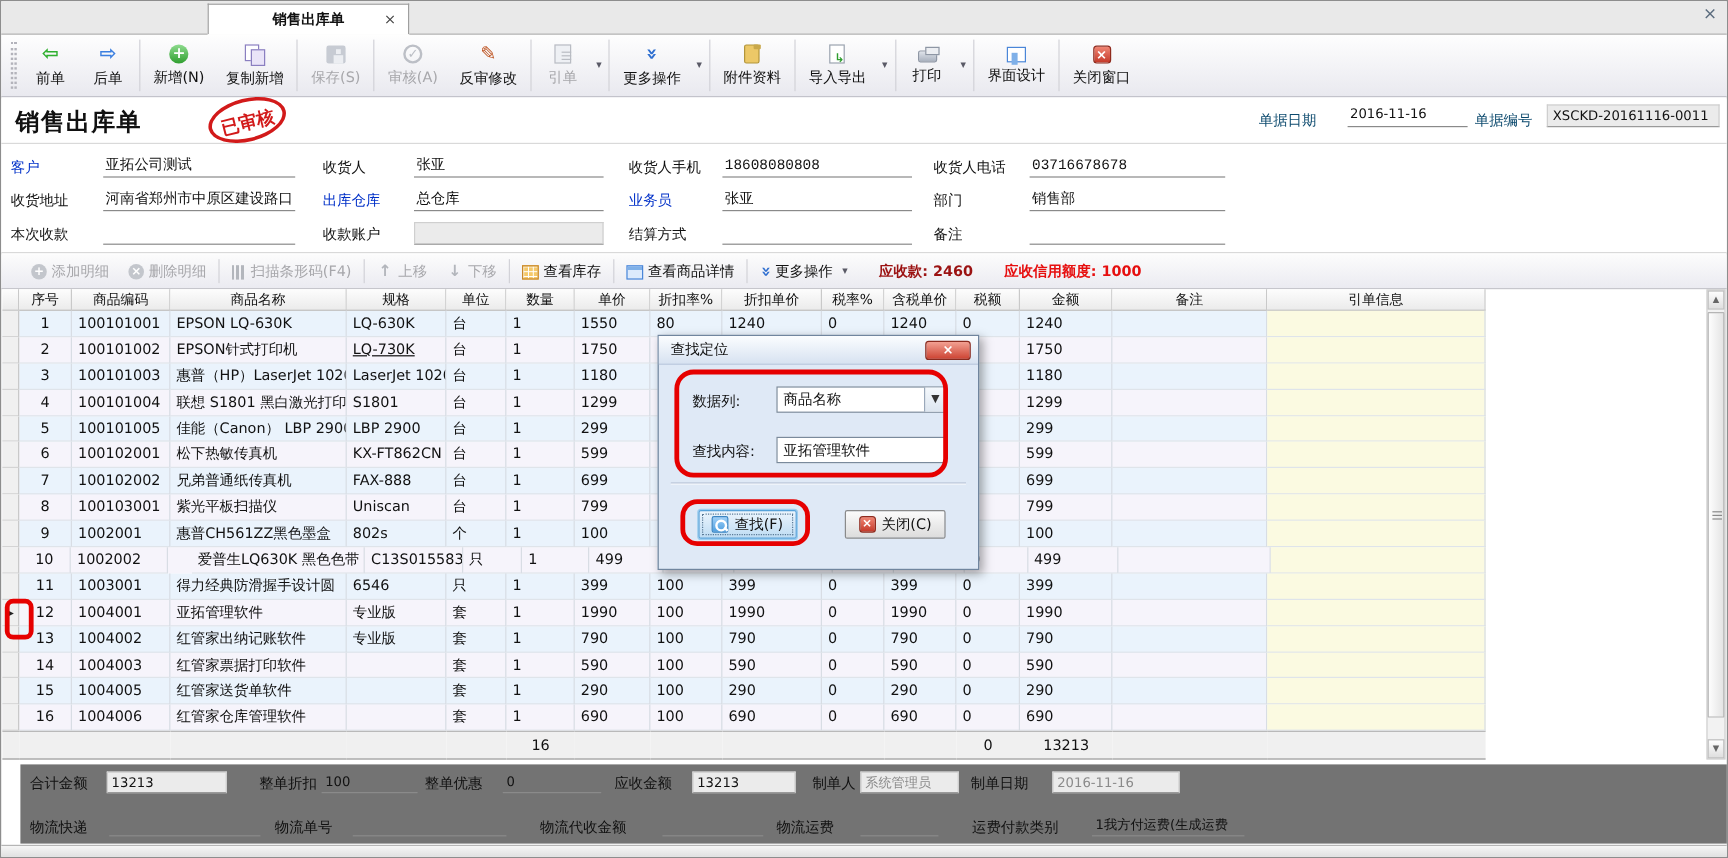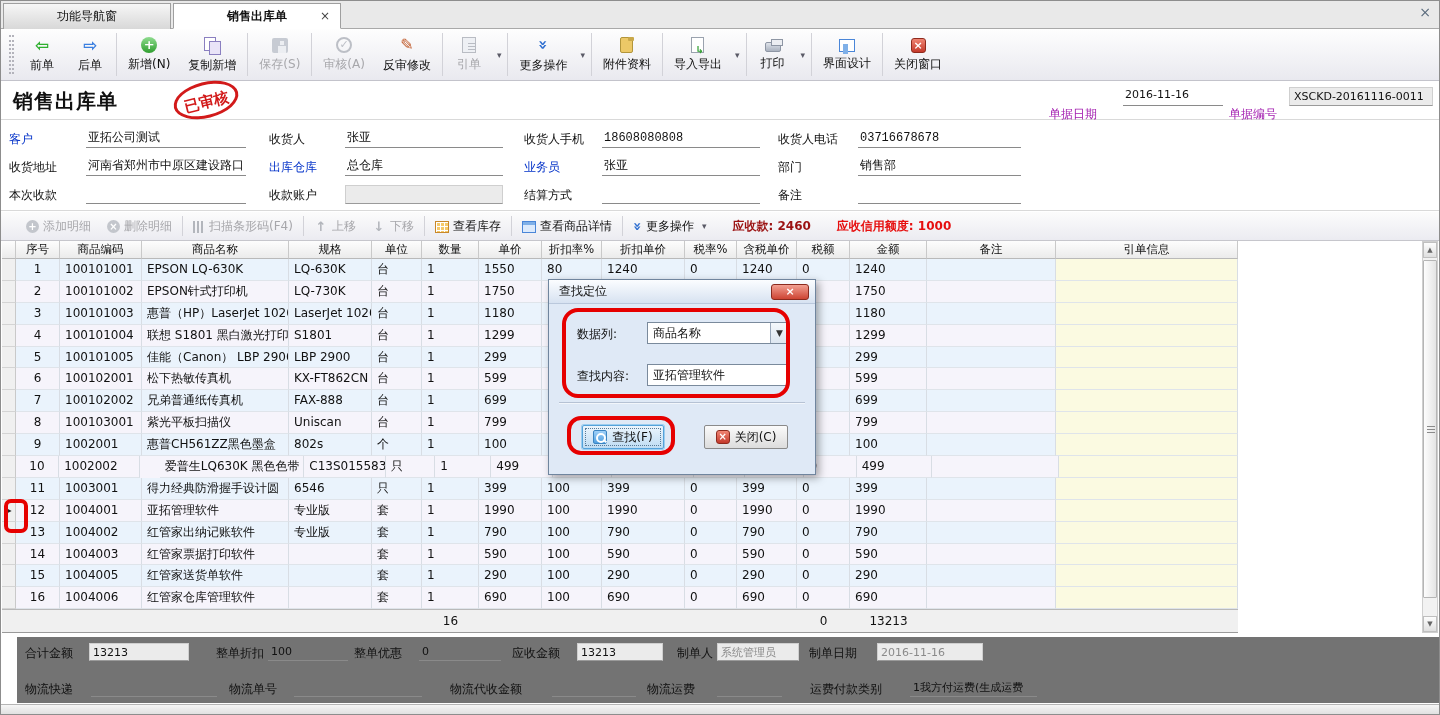--- a/index.html
+++ b/index.html
@@ -44,21 +44,21 @@
   .i-print{width:16px;height:10px;background:linear-gradient(#dfe3ea,#aab2bf);border:1px solid #8e96a4;border-radius:2px;margin-top:5px;}
   .i-print::before{content:"";position:absolute;left:5px;top:-4px;width:10px;height:5px;background:#eceef2;border:1px solid #8e96a4;}
   .i-design{width:16px;height:13px;background:#fff;border:1px solid #4a86d8;margin-top:2px;}
   .i-design::before{content:"";position:absolute;left:3px;top:4px;width:5px;height:10px;background:#7fb0e8;}
   .i-closewin{width:15px;height:15px;border-radius:3px;background:linear-gradient(#f08573,#c4392a);border:1px solid #8f2a1d;color:#fff;font-weight:bold;line-height:14px;font-size:11px;margin-top:1px;}
 
   
   .docheader{position:absolute;left:0;top:81px;width:100%;height:38px;background:#fff;border-bottom:1px solid #d9d9d9;}
   .doctitle{position:absolute;left:12px;top:6px;font-size:20px;font-weight:bold;letter-spacing:1px;}
   .stamp{position:absolute;left:172px;top:0px;width:66px;height:36px;border:3px solid #d21a1a;border-radius:50%;color:#d21a1a;font-weight:bold;font-size:15px;text-align:center;line-height:34px;transform:rotate(-14deg);background:rgba(255,255,255,.0);}
-  .dh-label{position:absolute;top:24px;color:#a21caf;}
+  .dh-label{position:absolute;top:10px;color:#0c4a6e;}
   .dh-uline{position:absolute;top:6px;height:18px;border-bottom:1px solid #8a8a8a;font-size:11px;padding-left:2px;}
   .dh-box{position:absolute;top:5px;height:19px;background:#ebebeb;border:1px solid #cfcfcf;border-bottom:1px solid #9a9a9a;font-size:11px;line-height:17px;padding-left:4px;}
 
   
   .formarea{position:absolute;left:0;top:119px;width:100%;height:91px;background:#fff;border-bottom:1px solid #d9d9d9;font-family:Liberation Mono, monospace;}
   .f-label{position:absolute;white-space:nowrap;}
   .f-label.blue{color:#0030c8;}
   .f-value{position:absolute;border-bottom:1px solid #8a8a8a;height:19px;line-height:18px;padding-left:2px;white-space:nowrap;overflow:hidden;}
   .f-value.box{background:#ebebeb;border:1px solid #cfcfcf;border-bottom:1px solid #9a9a9a;}
 
@@ -126,23 +126,20 @@
 
   
   .anno{position:absolute;border:4px solid #e60000;border-radius:16px;z-index:50;pointer-events:none;}
 </style>
 </head>
 <body>
 
 <div class="app">
 
   <div class="tabstrip">
-    <div class="tab inactive">
-      <span>功能导航窗</span>
-    </div>
     <div class="tab active">
       <span>销售出库单</span>
       <span class="tabclose">×</span>
     </div>
     <span class="winclose">×</span>
   </div>
 
   <div class="toolbar" id="toolbar">
       <div class="tb-grip"></div>
       <div class="tb-item">
@@ -332,21 +329,21 @@
         <div class="g-cell" style="width: 53px; height: 21.9px;">0</div>
         <div class="g-cell" style="width: 77px; height: 21.9px;">1240</div>
         <div class="g-cell" style="width: 129px; height: 21.9px;"></div>
         <div class="g-cell cell-ref" style="width: 182px; height: 21.9px;"></div>
       </div>
       <div class="g-row row-b">
         <div class="g-cell g-marker" style="width: 14px; height: 21.9px; background: rgb(240, 240, 240);"></div>
         <div class="g-cell cell-center" style="width: 44px; height: 21.9px;">2</div>
         <div class="g-cell" style="width: 82px; height: 21.9px;">100101002</div>
         <div class="g-cell" style="width: 147px; height: 21.9px;">EPSON针式打印机</div>
-        <div class="g-cell" style="width: 83px; height: 21.9px;">LQ-730K</div>
+        <div class="g-cell" style="width: 83px; height: 21.9px; text-decoration: underline;">LQ-730K</div>
         <div class="g-cell" style="width: 50px; height: 21.9px;">台</div>
         <div class="g-cell" style="width: 57px; height: 21.9px;">1</div>
         <div class="g-cell" style="width: 63px; height: 21.9px;">1750</div>
         <div class="g-cell" style="width: 60px; height: 21.9px;">100</div>
         <div class="g-cell" style="width: 83px; height: 21.9px;">1750</div>
         <div class="g-cell" style="width: 52px; height: 21.9px;">0</div>
         <div class="g-cell" style="width: 60px; height: 21.9px;">1750</div>
         <div class="g-cell" style="width: 53px; height: 21.9px;">0</div>
         <div class="g-cell" style="width: 77px; height: 21.9px;">1750</div>
         <div class="g-cell" style="width: 129px; height: 21.9px;"></div>

